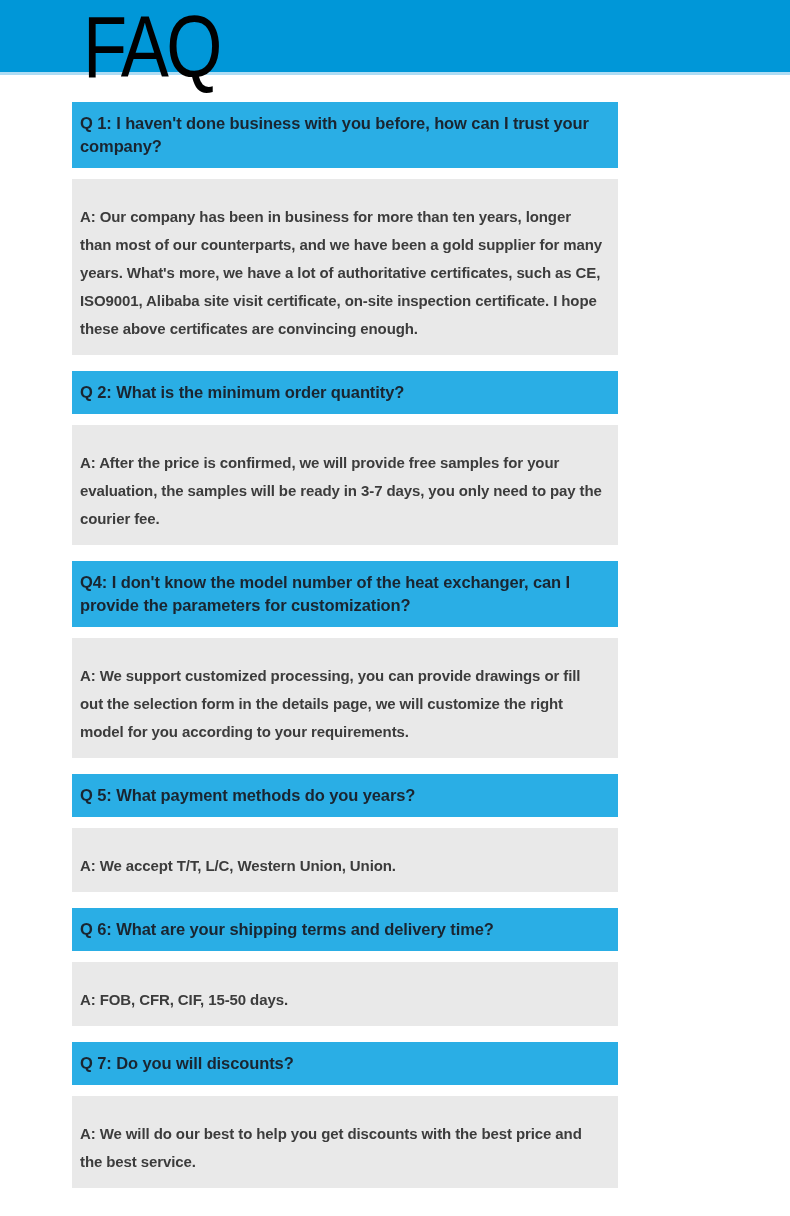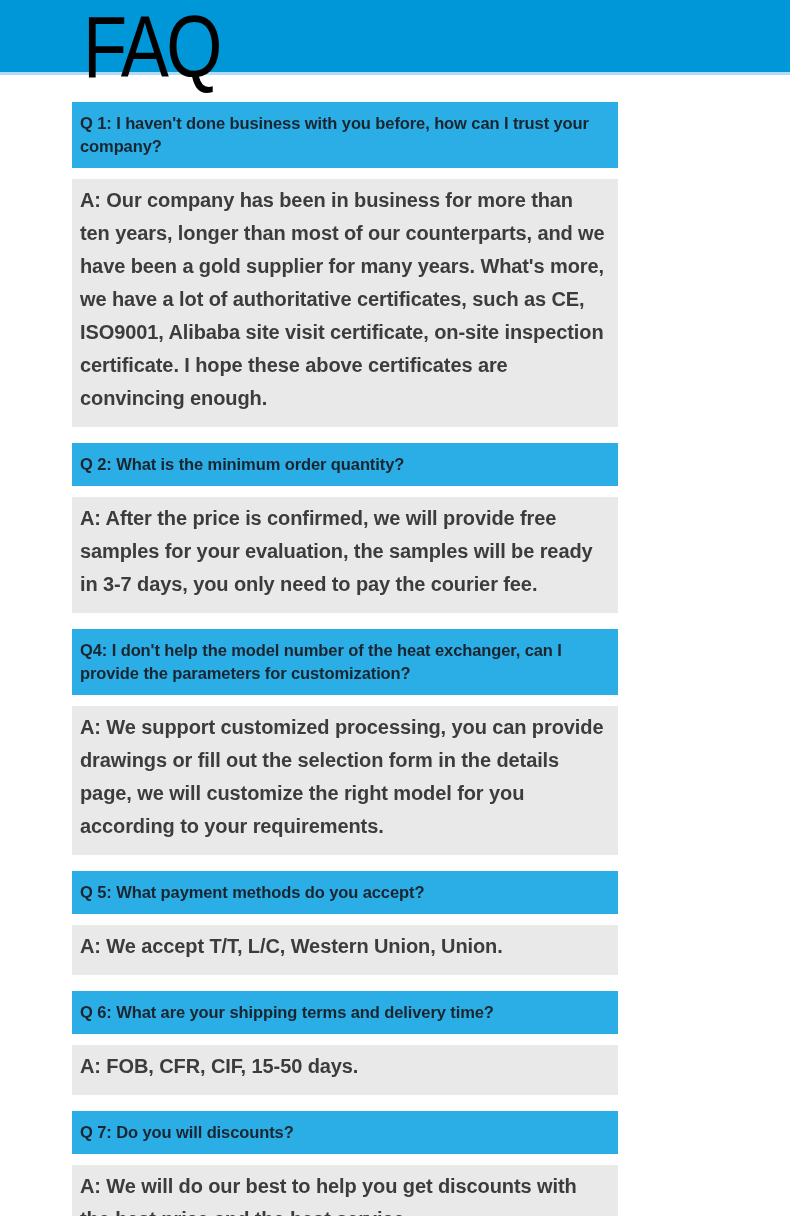--- a/index.html
+++ b/index.html
@@ -57,24 +57,24 @@
     line-height: 23px;
     letter-spacing: -0.1px;
     padding: 10px 12px 10px 8px;
     margin-top: 16px;
   }
   .qa-item:first-child .q-bar { margin-top: 0; }
   .a-block {
     background: var(--answer-gray);
     color: var(--answer-text);
     font-weight: 700;
-    font-size: 20px;
-    line-height: 33px;
+    font-size: 15px;
+    line-height: 28px;
     letter-spacing: -0.1px;
-    padding: 5px 12px 12px 8px;
+    padding: 24px 12px 12px 8px;
     margin-top: 11px;
   }
 </style>
 </head>
 <body>
 
 <header class="banner">
   <div class="banner-title">FAQ</div>
 </header>
 
@@ -83,25 +83,25 @@
     <div class="q-bar">Q 1: I haven't done business with you before, how can I trust your company?</div>
     <div class="a-block">A: Our company has been in business for more than ten years, longer than most of our counterparts, and we have been a gold supplier for many years. What's more, we have a lot of authoritative certificates, such as CE, ISO9001, Alibaba site visit certificate, on-site inspection certificate. I hope these above certificates are convincing enough.</div>
   </section>
   <section class="qa-item">
     <div class="q-bar">Q 2: What is the minimum order quantity?</div>
   </section>
   <section class="qa-item">
     <div class="a-block">A: After the price is confirmed, we will provide free samples for your evaluation, the samples will be ready in 3-7 days, you only need to pay the courier fee.</div>
   </section>
   <section class="qa-item">
-    <div class="q-bar">Q4: I don't help the model number of the heat exchanger, can I provide the parameters for customization?</div>
+    <div class="q-bar">Q4: I don't know the model number of the heat exchanger, can I provide the parameters for customization?</div>
     <div class="a-block">A: We support customized processing, you can provide drawings or fill out the selection form in the details page, we will customize the right model for you according to your requirements.</div>
   </section>
   <section class="qa-item">
-    <div class="q-bar">Q 5: What payment methods do you accept?</div>
+    <div class="q-bar">Q 5: What payment methods do you years?</div>
     <div class="a-block">A: We accept T/T, L/C, Western Union, Union.</div>
   </section>
   <section class="qa-item">
     <div class="q-bar">Q 6: What are your shipping terms and delivery time?</div>
     <div class="a-block">A: FOB, CFR, CIF, 15-50 days.</div>
   </section>
   <section class="qa-item">
     <div class="q-bar">Q 7: Do you will discounts?</div>
     <div class="a-block">A: We will do our best to help you get discounts with the best price and the best service.</div>
   </section>

